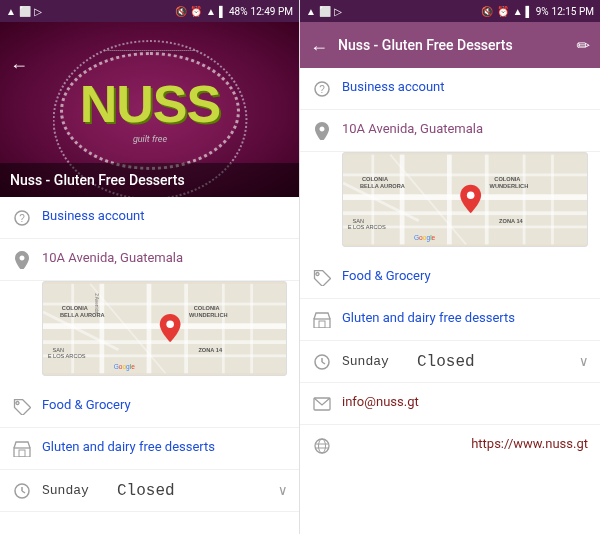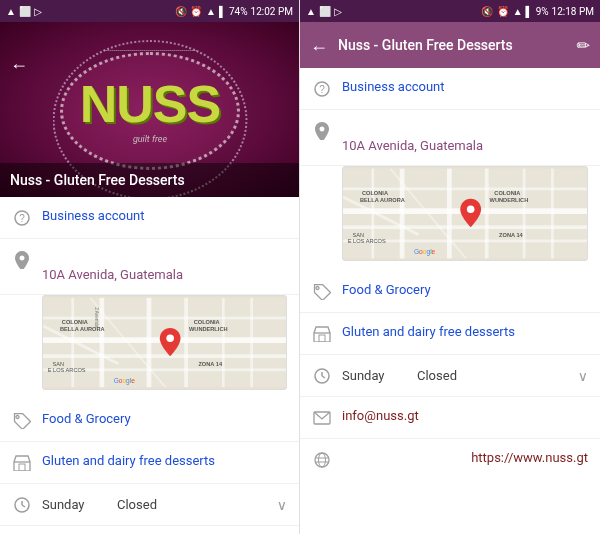--- a/index.html
+++ b/index.html
@@ -187,21 +187,20 @@
       flex: 1;
       color: #1d4ed8;
       font-size: 13px;
       line-height: 1.4;
     }
     .info-text.link {
       color: #7f1d1d;
     }
     .info-text.address {
       color: #8a4a7a;
-      margin-top: 17px;
     }
 
     
     .map-container {
       margin: 0 12px 10px 42px;
       height: 95px;
       border-radius: 3px;
       overflow: hidden;
       background: #e8e0d0;
       position: relative;
@@ -214,29 +213,30 @@
       height: 100%;
     }
 
     
     .hours-row {
       display: flex;
       align-items: center;
       padding: 10px 12px;
       border-bottom: 1px solid #f0f0f0;
       gap: 10px;
+      font-family: Liberation Mono, monospace;
     }
     .hours-day {
       color: #424242;
       font-size: 13px;
       width: 65px;
     }
     .hours-status {
       color: #424242;
-      font-size: 13px;
+      font-size: 16px;
       flex: 1;
     }
     .hours-chevron {
       color: #9e9e9e;
       font-size: 14px;
     }
 
     
     .dotted-ring {
       position: absolute;
@@ -258,22 +258,22 @@
     <div class="status-left">
       <span>▲</span>
       <span>⬜</span>
       <span>▷</span>
     </div>
     <div class="status-right">
       <span>🔇</span>
       <span>⏰</span>
       <span>▲</span>
       <span>▌</span>
-      <span>74%</span>
-      <span>12:02 PM</span>
+      <span>48%</span>
+      <span>12:49 PM</span>
     </div>
   </div>
 
   <div class="hero">
     <div class="hero-back">←</div>
     <div class="dotted-ring"></div>
     <div class="hero-gluten-free">gluten free</div>
     <div class="hero-circle">
       <div class="hero-nuss">NUSS</div>
       <div class="hero-subtitle">guilt free</div>
@@ -381,21 +381,21 @@
       <span>▲</span>
       <span>⬜</span>
       <span>▷</span>
     </div>
     <div class="status-right">
       <span>🔇</span>
       <span>⏰</span>
       <span>▲</span>
       <span>▌</span>
       <span>9%</span>
-      <span>12:18 PM</span>
+      <span>12:15 PM</span>
     </div>
   </div>
 
   <div class="toolbar">
     <div class="toolbar-back">←</div>
     <div class="toolbar-title">Nuss - Gluten Free Desserts</div>
     <div class="toolbar-edit">✏</div>
   </div>
 
   <div class="content">

